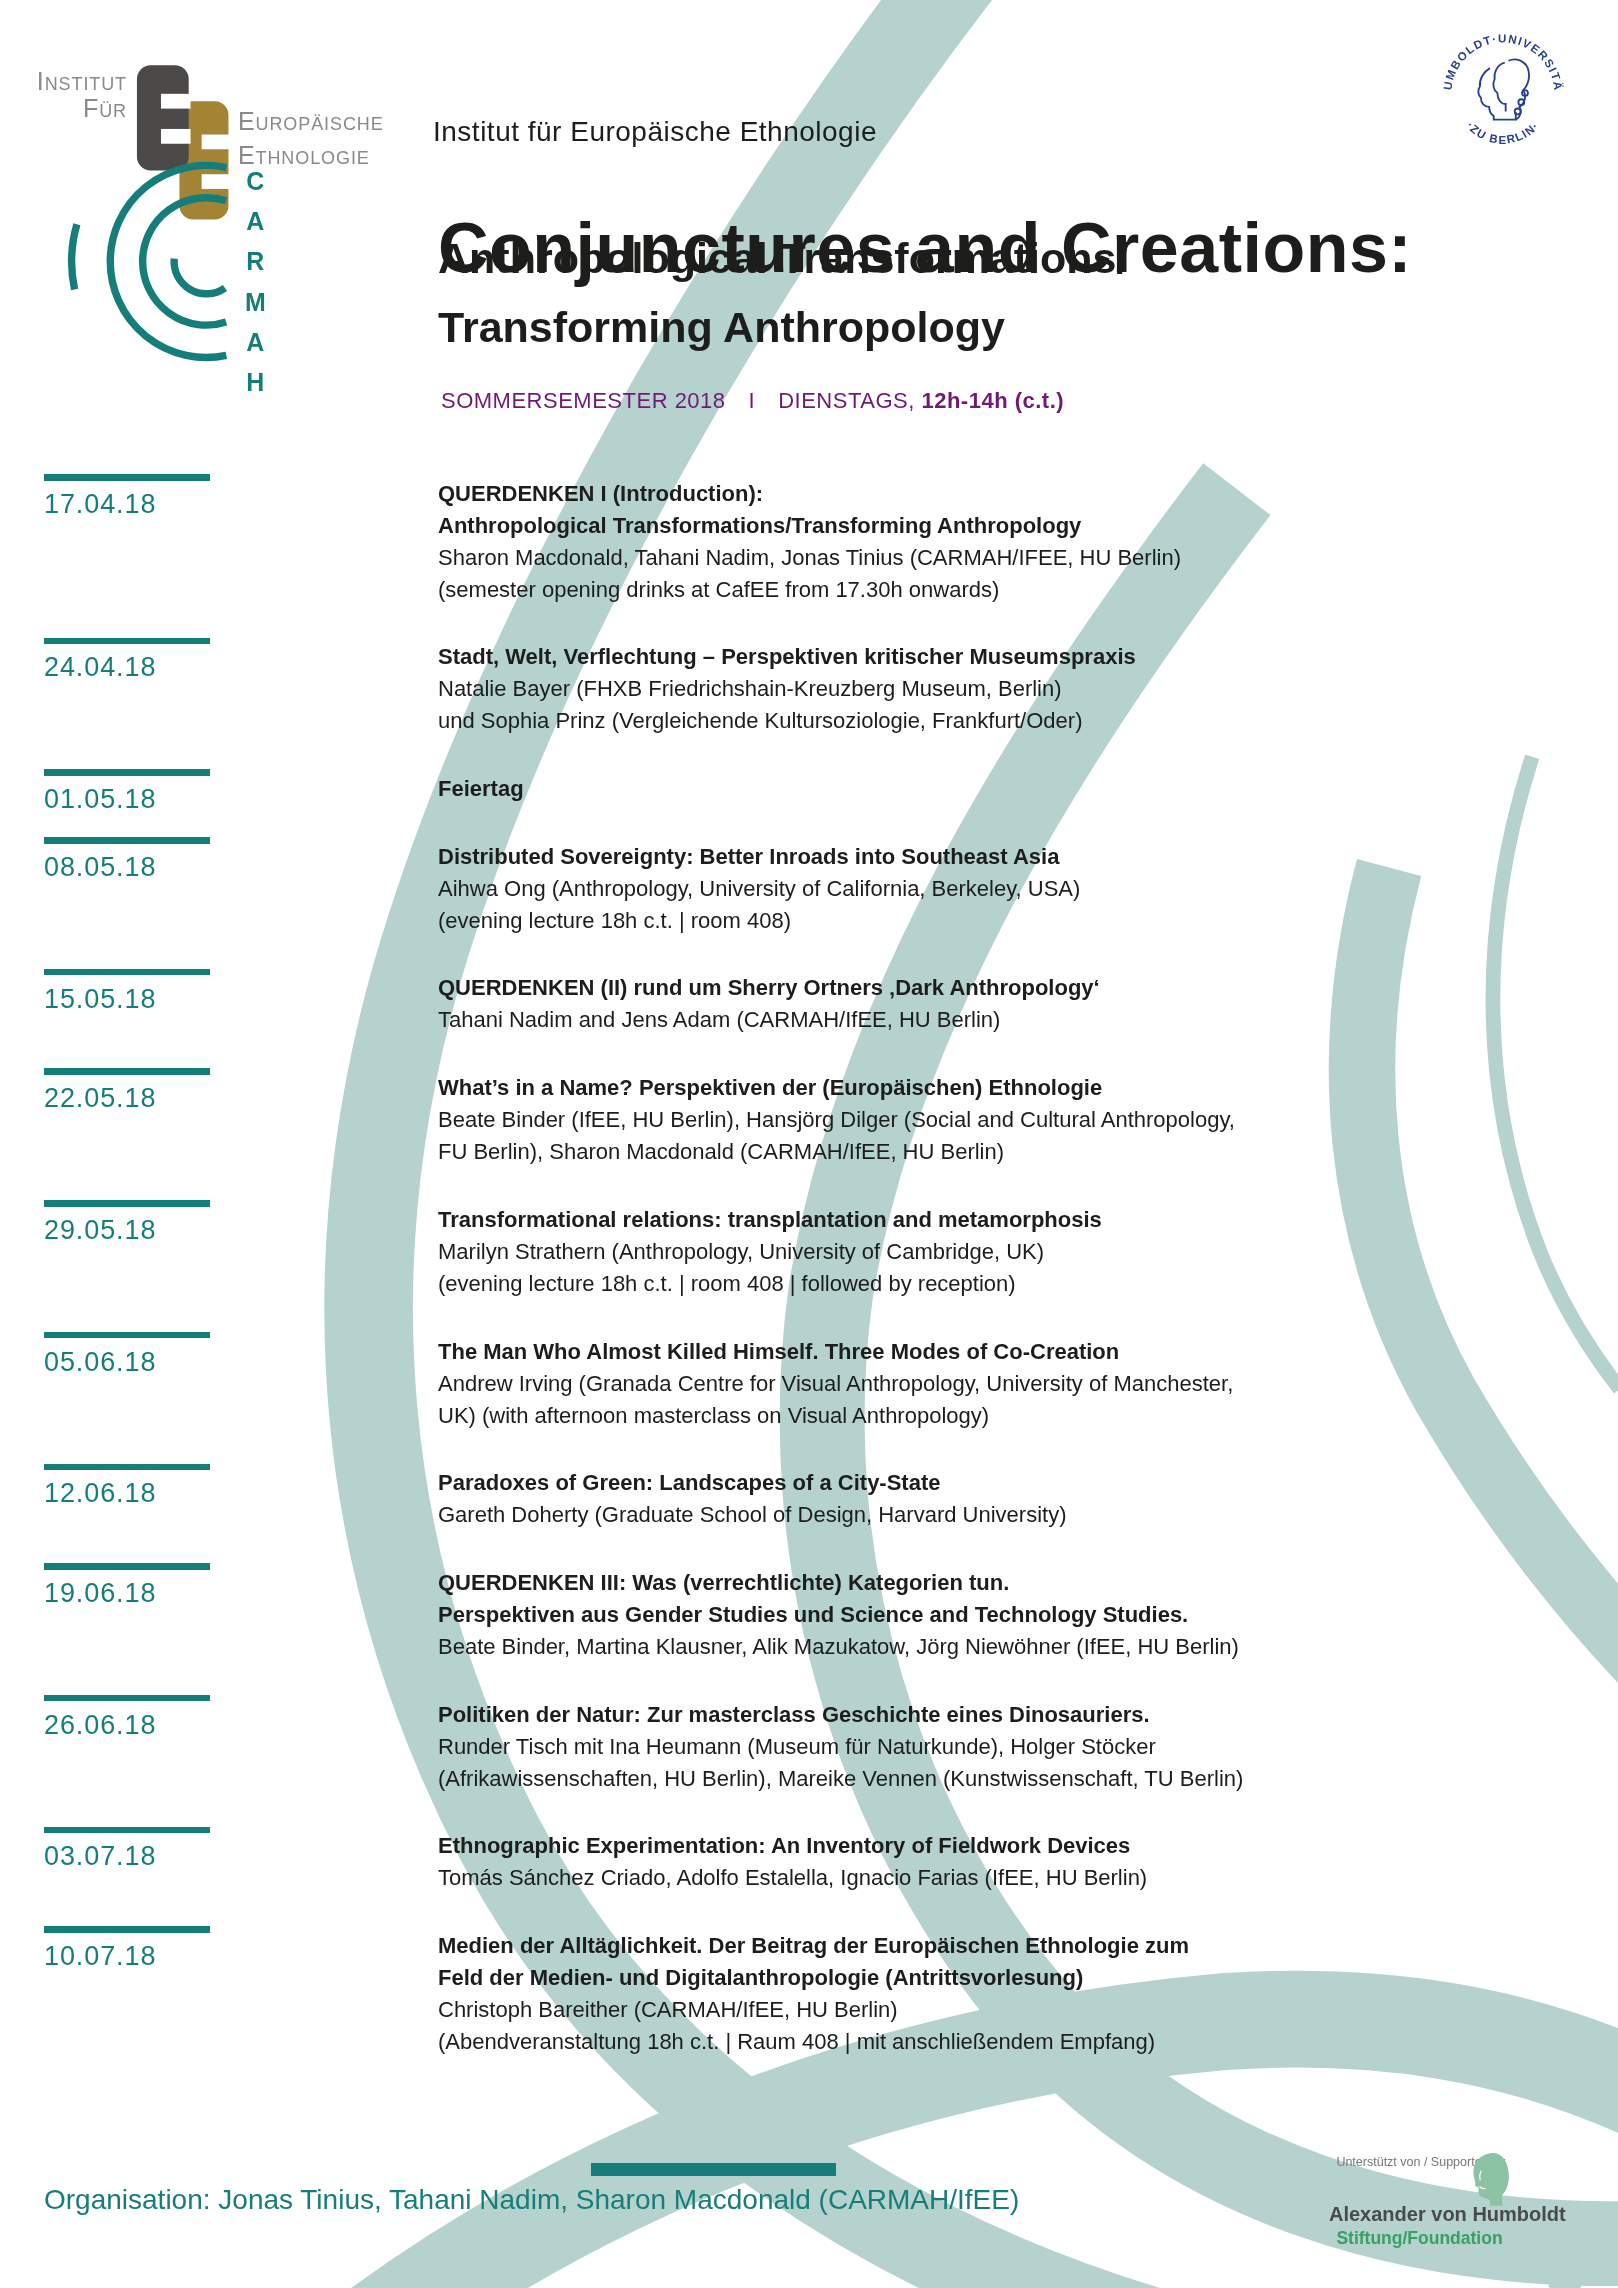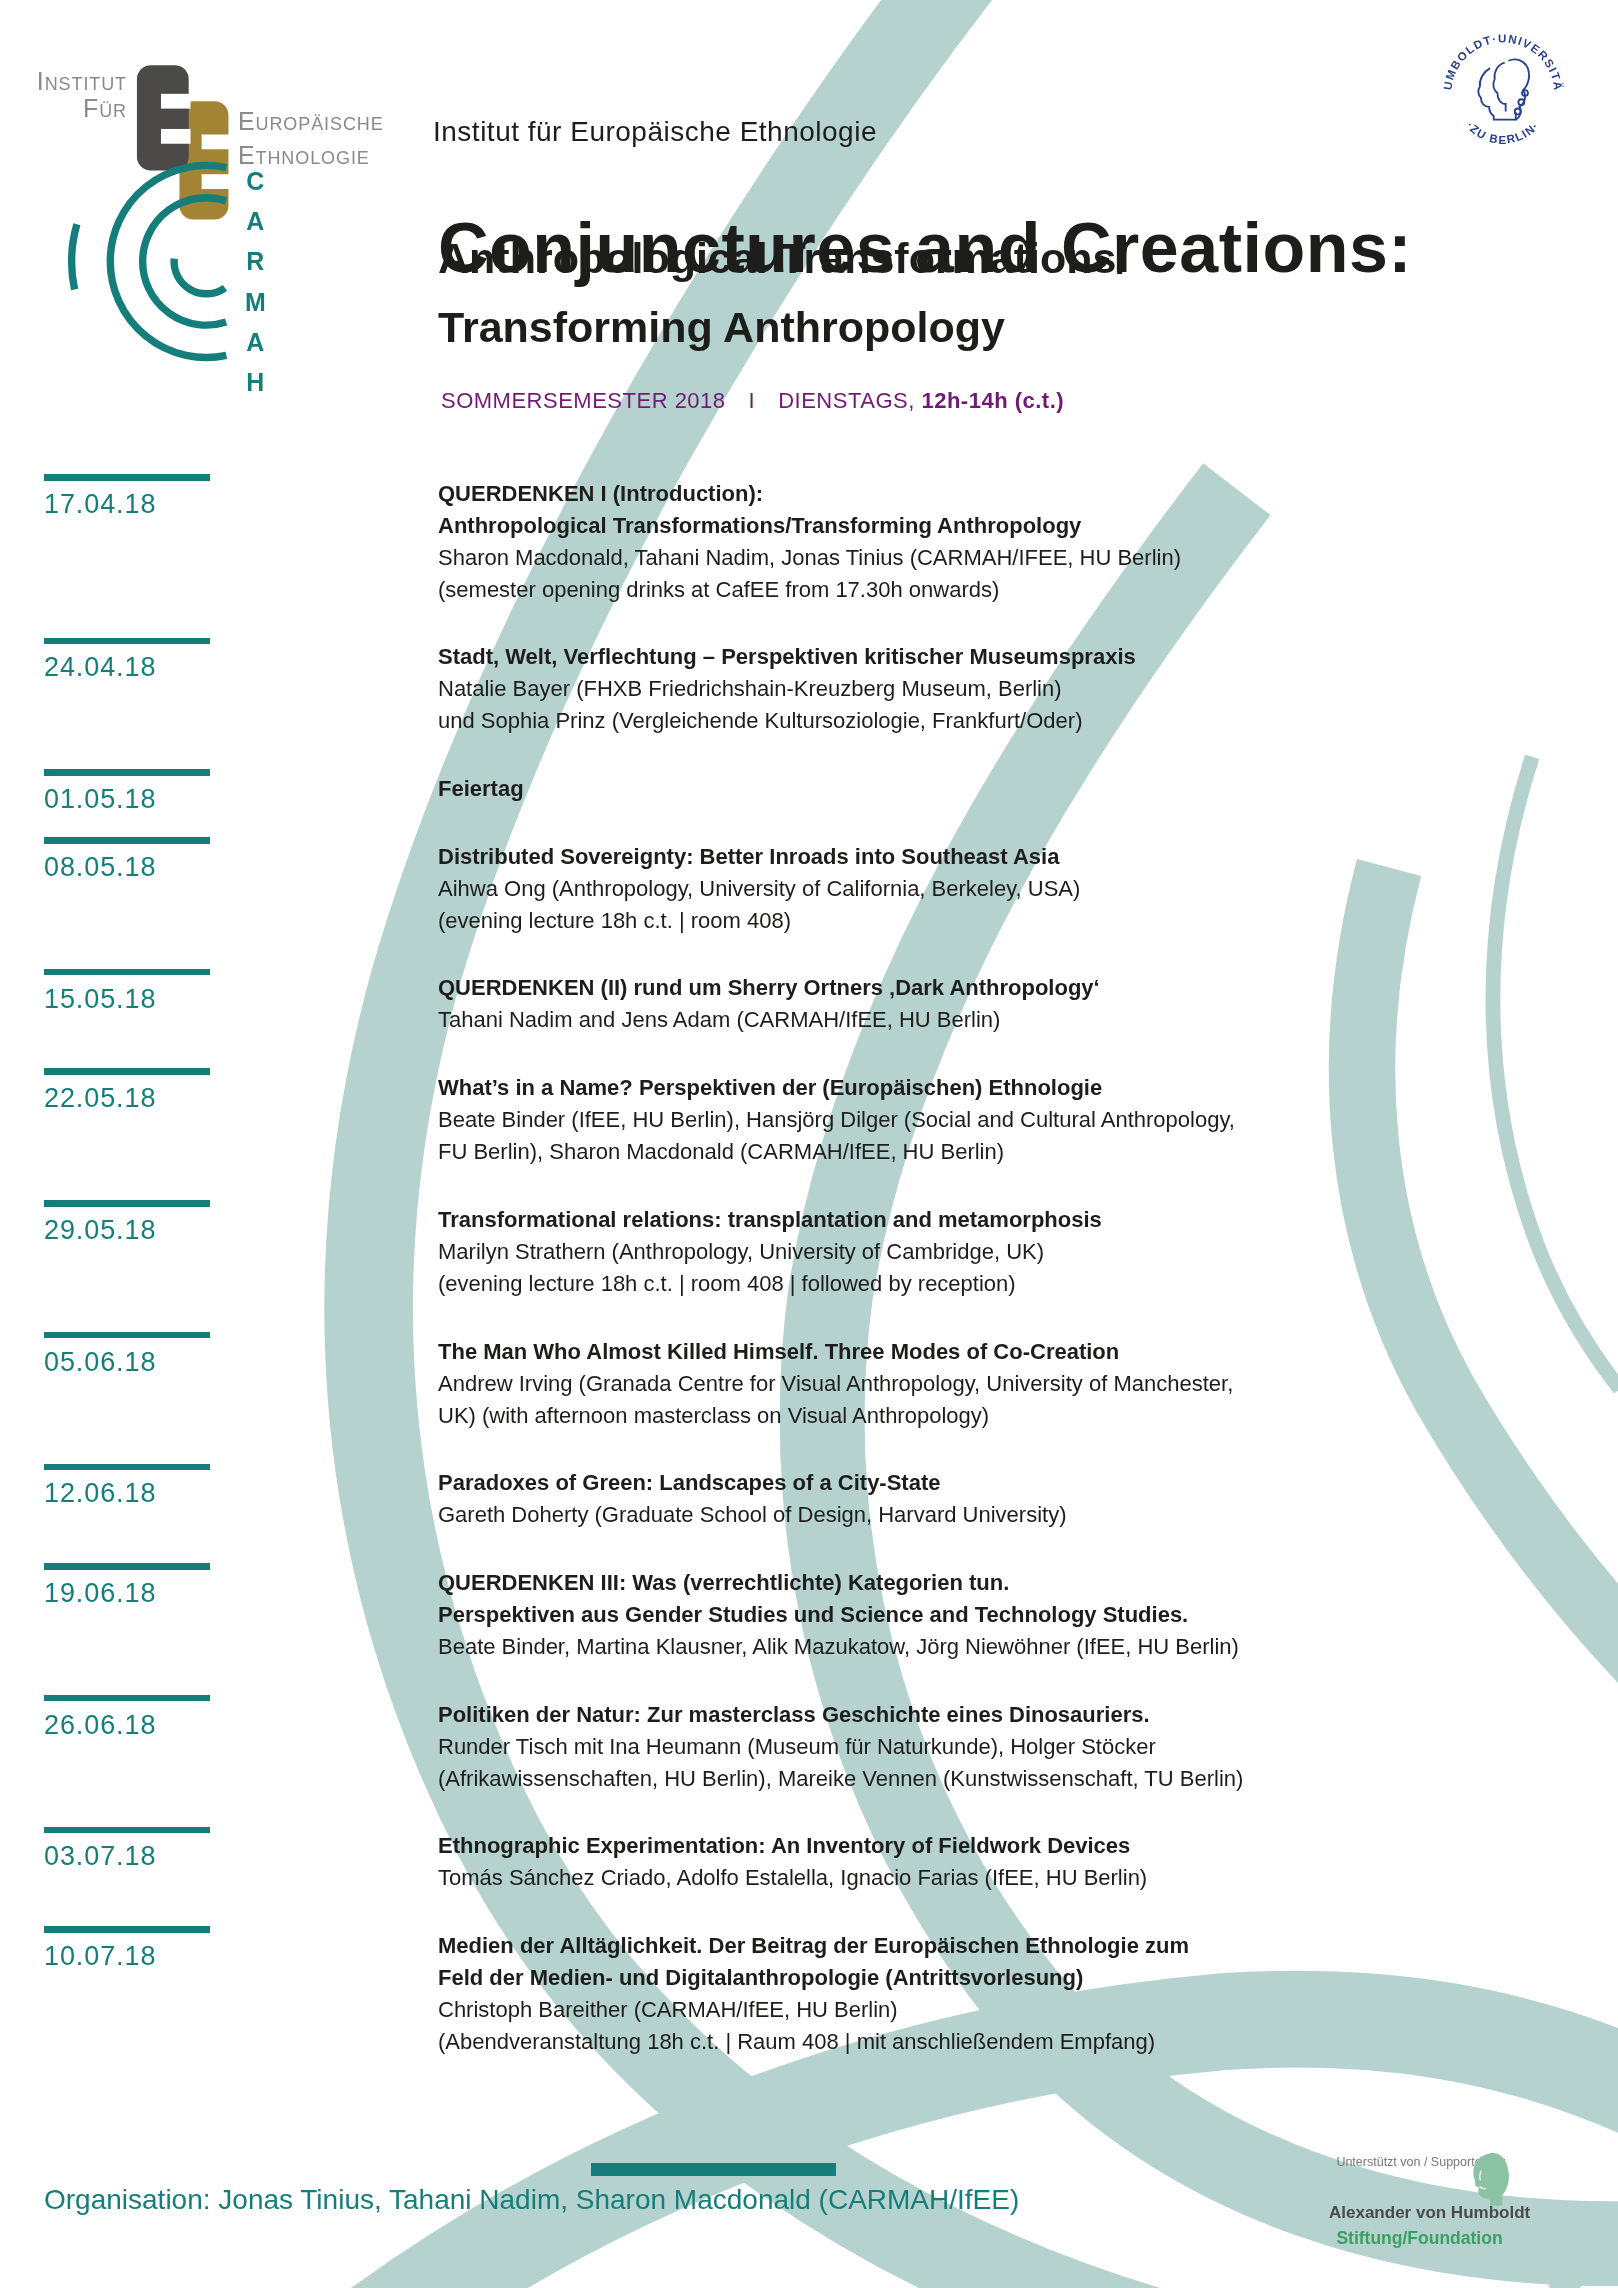--- a/index.html
+++ b/index.html
@@ -39,21 +39,21 @@
   .line.b{font-weight:700;}
 
   
   .footer-bar{left:591px;top:2163px;width:245px;height:13px;background:#157e7a;}
   .footer-org{left:44px;top:2184px;font-size:28px;color:#157e7a;white-space:nowrap;}
   .footer-room{left:44px;top:2222px;font-size:28px;color:#157e7a;white-space:nowrap;}
   .avh{left:1329px;top:2149px;width:222px;height:111px;}
   .avh-sup{position:absolute;left:7.4px;top:5.5px;font-size:12.5px;color:#777;}
   .avh-head{position:absolute;left:140px;top:1.8px;}
   .avh-name{position:absolute;left:0px;top:54px;width:181px;text-align:right;
-            font-size:17px;font-weight:700;color:#4a4a4a;white-space:nowrap;}
+            font-size:20px;font-weight:700;color:#4a4a4a;white-space:nowrap;}
   .avh-found{position:absolute;left:0px;top:79px;width:181px;text-align:center;
              font-size:17.5px;font-weight:700;color:#3aa063;}
 </style>
 </head>
 <body>
 
 <div class="page">
 
   <svg class="bg" viewBox="0 0 1754 2480" fill="none" stroke="#b5d2cf">
     <path stroke-width="96" d="M 1045,-40 C 820,250 560,680 450,1060 C 360,1380 390,1700 540,1990 C 670,2240 920,2430 1260,2530"></path>

